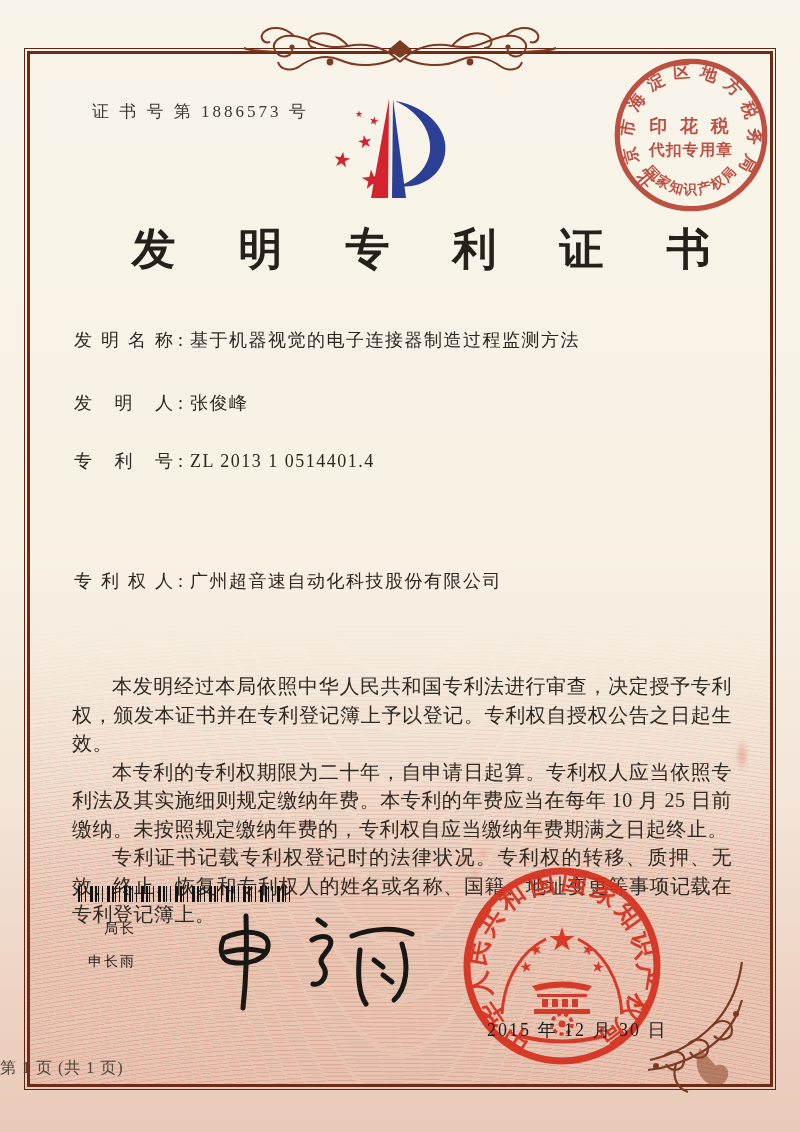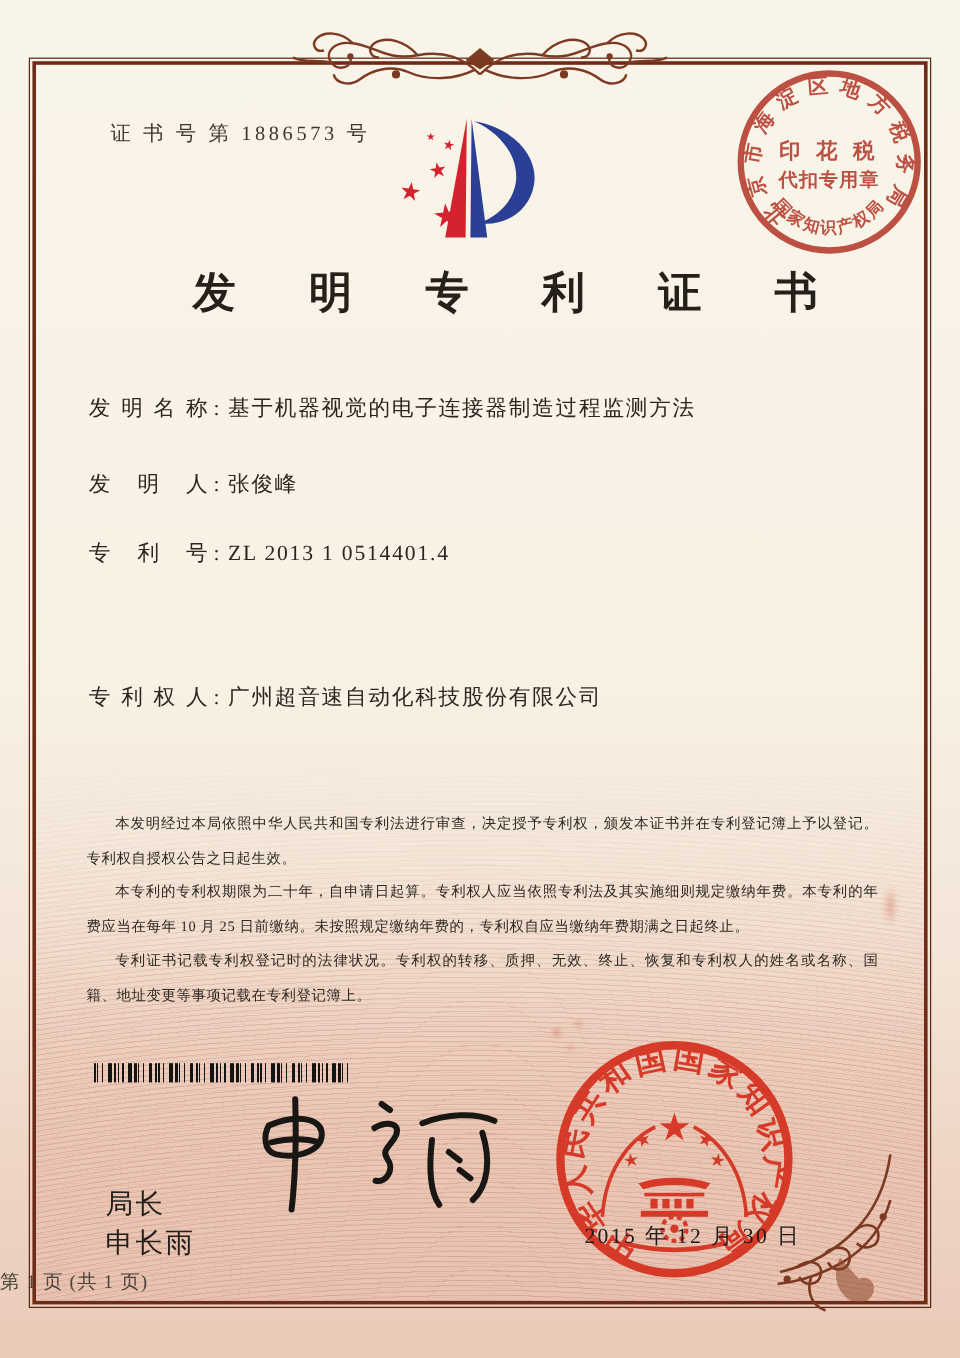--- a/index.html
+++ b/index.html
@@ -27,40 +27,40 @@
     background:radial-gradient(ellipse at center, rgba(200,60,40,.35), rgba(200,60,40,0) 70%); }
   .smudge.s2{ left:450px; top:846px; width:46px; height:36px;
     background:radial-gradient(circle at 30% 40%, rgba(205,55,35,.30) 0 3px, transparent 4px),
                radial-gradient(circle at 70% 20%, rgba(205,55,35,.28) 0 2px, transparent 3px),
                radial-gradient(circle at 55% 75%, rgba(205,55,35,.22) 0 2px, transparent 3px); }
   
   .cert-no{ position:absolute; left:72px; top:100px; font-size:17px; letter-spacing:3px; color:#3d372e;margin-left:20px; }
   .logo{ position:absolute; left:328px; top:94px; }
   .tax-stamp{ position:absolute; left:612px; top:56px; opacity:.88; }
   .title{ position:absolute; left:0; right:0; top:220px; text-align:center;
-          font-size:36px; font-weight:600; color:#26201a; letter-spacing:26px; text-indent:26px;padding-left:42px; }
+          font-size:44px; font-weight:600; color:#26201a; letter-spacing:26px; text-indent:26px;padding-left:42px; }
   
   .row{ position:absolute; left:74px; right:44px; font-size:18px; color:#2b2620; white-space:nowrap; }
   .lbl{ letter-spacing:9px; }
   .colon{ margin-left:-4px; }
   .val{ margin-left:7px; letter-spacing:1.5px; }
   .r0{ top:328px; } .r1{ top:391px; } .r2{ top:449px;font-family:Liberation Serif, serif; } .r3{ top:509px; } .r4{ top:569px; } .r5{ top:629px; }
   
   .body-text{ position:absolute; left:72px; right:68px; top:672px;
-      font-size:12px; line-height:28.5px; color:#2e2822; letter-spacing:.5px; text-align:justify; }
+      font-size:20px; line-height:28.5px; color:#2e2822; letter-spacing:.5px; text-align:justify; }
   .body-text p{ text-indent:2em; }
   
   .barcode{ position:absolute; left:78px; top:886px; width:212px; height:16px;
      background:repeating-linear-gradient(90deg,
         #141414 0 2px, transparent 2px 3px,
         #141414 3px 4px, transparent 4px 7px,
         #141414 7px 8px, transparent 8px 12px,
         #141414 12px 15px, transparent 15px 17px); }
-  .signer{ position:absolute; left:88px; top:988px; font-size:23px; color:#23201c; letter-spacing:2px; }
-  .signer div+div{ margin-top:1px; }
+  .signer{ position:absolute; left:88px; top:920px; font-size:14px; color:#23201c; letter-spacing:2px;text-align:right; }
+  .signer div+div{ margin-top:15px; }
   .signature{ position:absolute; left:188px; top:908px; }
   .sipo-seal{ position:absolute; left:462px; top:866px; opacity:.93; }
   .issue-date{ position:absolute; left:487px; top:1018px; font-size:18px; letter-spacing:2px; color:#1e1b18; z-index:5; }
   .footer{ position:absolute; left:0; right:0; top:1058px; text-align:left; font-size:16px; letter-spacing:1px; color:#4a443c; }
   .content-layer{ position:absolute; inset:0; }
 </style>
 </head>
 <body>
 
 <div class="page">

